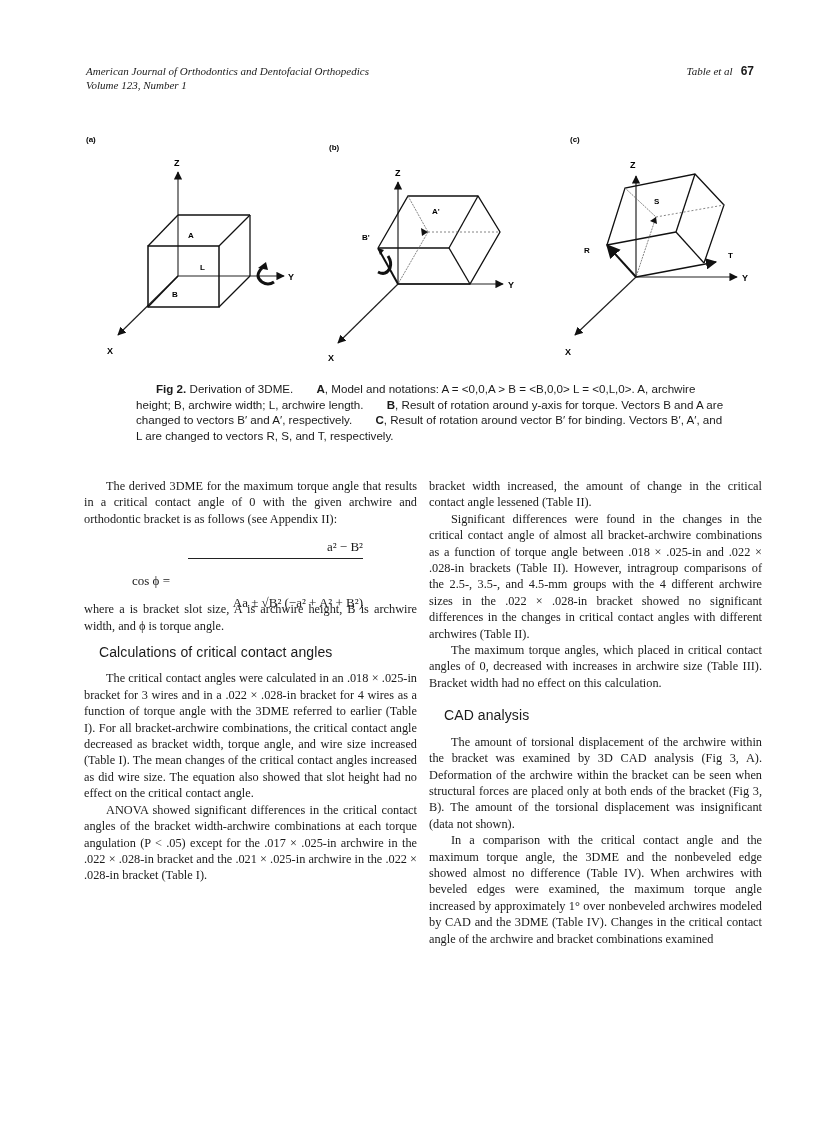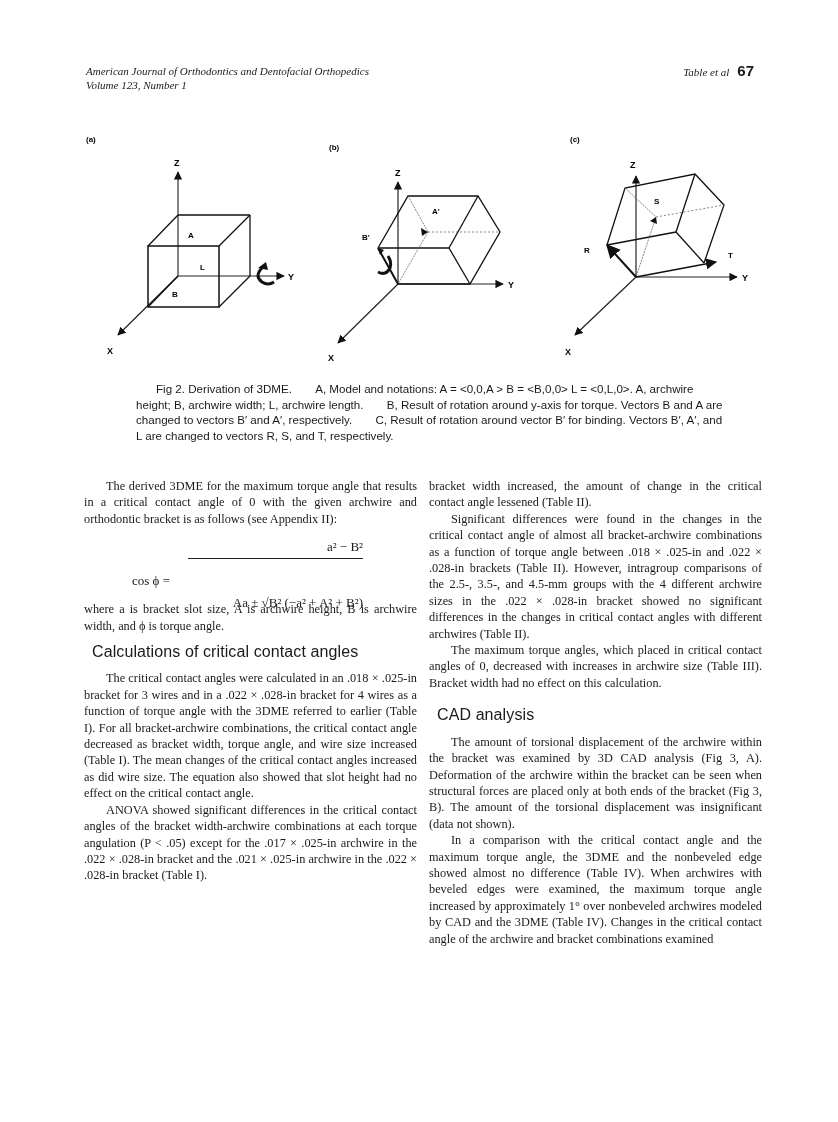--- a/index.html
+++ b/index.html
@@ -4,34 +4,34 @@
 <style>
   html, body { margin: 0; padding: 0; background: #ffffff; }
   body { width: 838px; height: 1122px; position: relative; overflow: hidden; color: #1a1a1a; }
   .serif { font-family: "Liberation Serif", "DejaVu Serif", serif; }
   .sans { font-family: "Liberation Sans", "DejaVu Sans", sans-serif; }
 
   .running-head { position: absolute; top: 64px; left: 86px; width: 668px; font-size: 11px; line-height: 14px; font-style: italic; }
   .running-head .journal { position: absolute; left: 0; top: 0; }
   .running-head .volume { position: absolute; left: 0; top: 14px; }
   .running-head .right { position: absolute; right: 0; top: 0; }
-  .running-head .page-num { font-style: normal; font-weight: bold; font-family: "Liberation Sans", sans-serif; font-size: 15px; margin-left: 8px; }
+  .running-head .page-num { font-style: normal; font-weight: bold; font-family: "Liberation Sans", sans-serif; font-size: 12px; margin-left: 8px; }
 
   .figure { position: absolute; left: 0; top: 0; width: 838px; height: 380px; }
   .figure svg { position: absolute; left: 0; top: 0; }
 
   .caption { position: absolute; left: 136px; top: 381px; width: 590px; font-size: 11.6px; line-height: 15.5px; }
-  .caption b { font-weight: normal; padding-left: 20px; }
+  .caption b { font-weight: bold; padding-left: 20px; }
 
   .col { position: absolute; top: 478px; width: 333px; font-size: 12.3px; line-height: 16.4px; text-align: justify; }
   .col.left { left: 84px; }
   .col.right { left: 429px; top: 478px; }
   .col p { margin: 0; text-indent: 0; }
   .col p.ind { text-indent: 22px; }
-  .col h3 { font-family: "Liberation Sans", sans-serif; font-size: 16px; font-weight: normal; margin: 10px 0 10px 8px; letter-spacing: 0.1px; }
+  .col h3 { font-family: "Liberation Sans", sans-serif; font-size: 14px; font-weight: normal; margin: 10px 0 10px 15px; letter-spacing: 0.1px; }
   .equation { position: relative; height: 60px; margin: 6px 0 8px 0; font-size: 13px; }
   .eq-lhs { position: absolute; left: 48px; top: 40px; }
   .eq-frac { position: absolute; left: 104px; top: 6px; width: 175px; text-align: right; }
   .eq-num { display: block; }
   .eq-bar { display: block; border-top: 1px solid #222; margin: 2px 0; }
   .eq-den { display: block; white-space: nowrap; margin-top: 36px; }
 </style>
 </head>
 <body class="serif">
 

